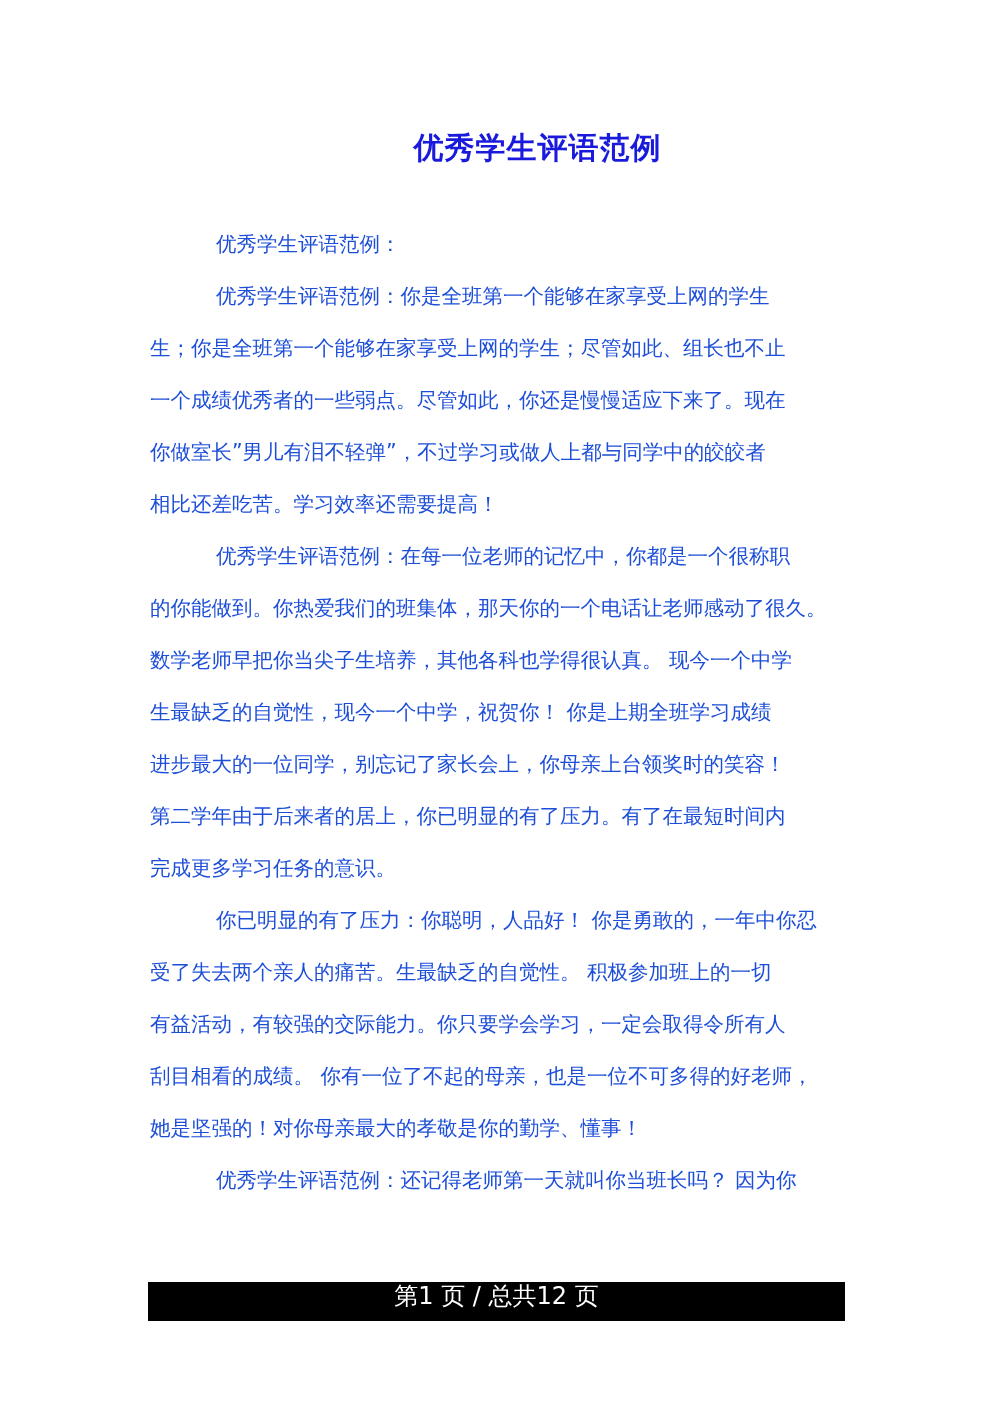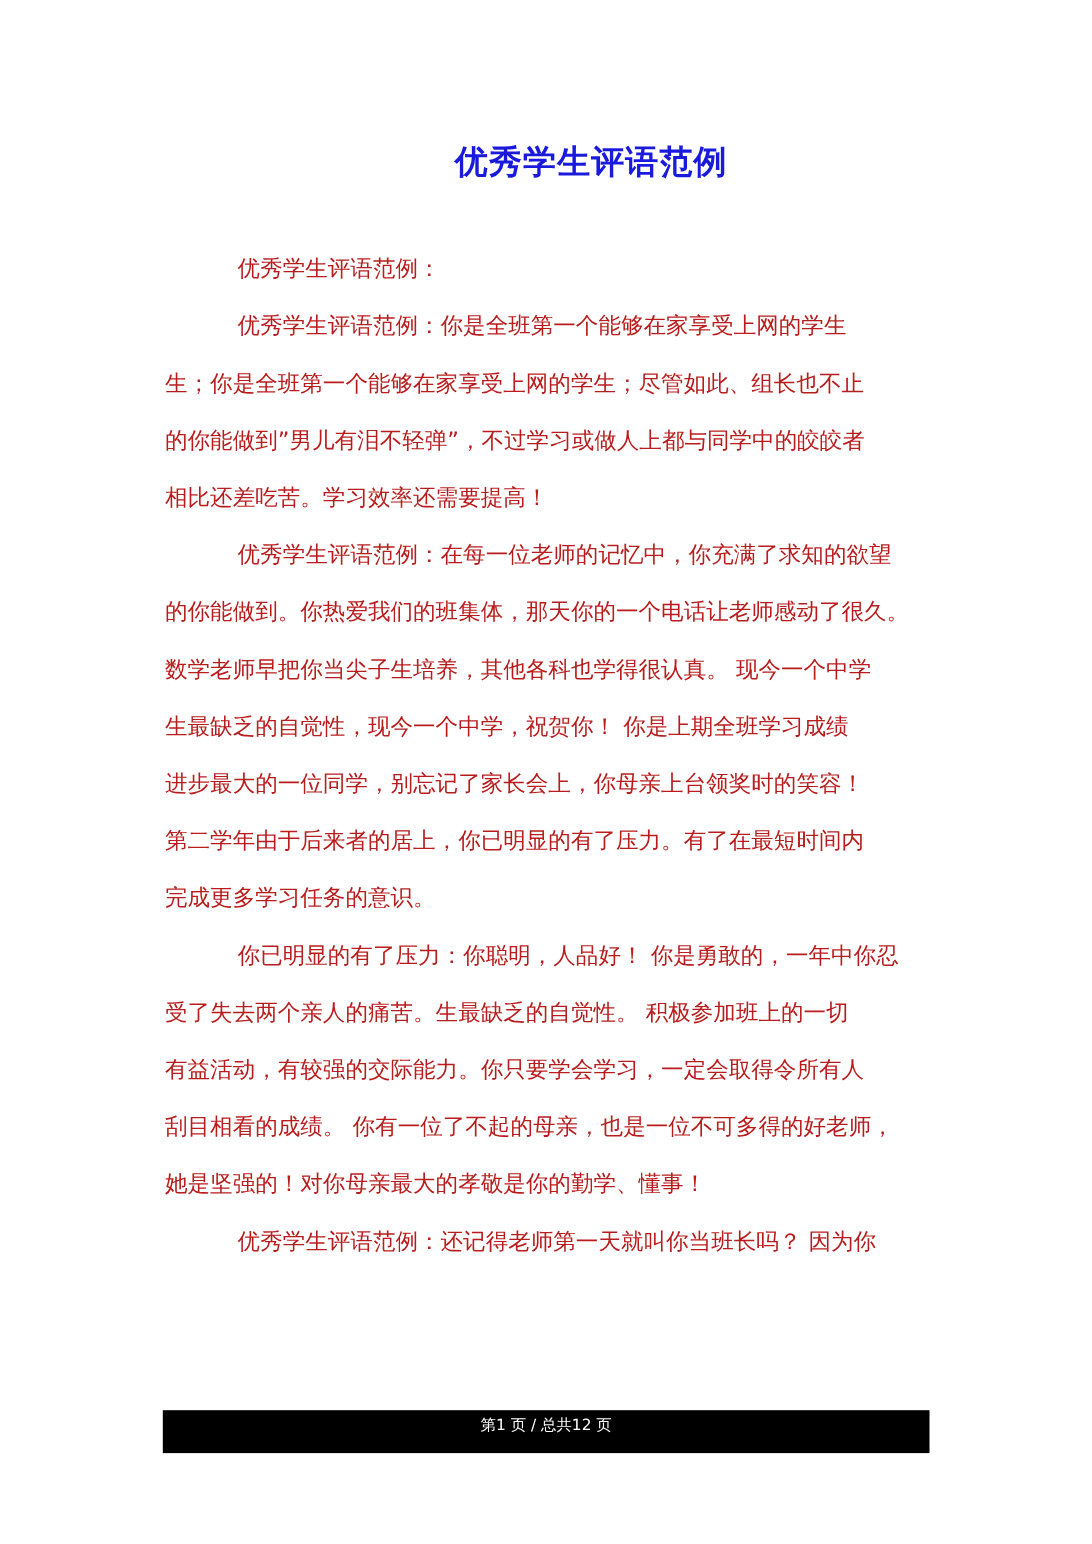--- a/index.html
+++ b/index.html
@@ -38,57 +38,58 @@
       padding-left: 41px;
     }
     .body-text {
       position: absolute;
       left: 150px;
       top: 218px;
       width: 680px;
       font-family: "DejaVu Sans", sans-serif;
       font-size: 20.5px;
       line-height: 52px;
-      color: #b91c1c;
+      color: #1d4ed8;
     }
     .line {
       display: block;
       white-space: nowrap;
       height: 52px;
     }
     .indent {
       padding-left: 66px;
     }
     .footer-bar {
       position: absolute;
       left: 148px;
       top: 1282px;
       width: 697px;
       height: 39px;
       background: #000000;
       color: #ffffff;
       text-align: center;
       font-family: "DejaVu Sans", sans-serif;
-      font-size: 14px;
+      font-size: 24px;
       line-height: 28px;
     }
   </style>
 </head>
 <body>
 
 <div class="page">
   <div class="doc-title">优秀学生评语范例</div>
 
   <div class="body-text">
     <span class="line indent">优秀学生评语范例：</span>
     <span class="line indent">优秀学生评语范例：你是全班第一个能够在家享受上网的学生</span>
     <span class="line">生；你是全班第一个能够在家享受上网的学生；尽管如此、组长也不止</span>
-    <span class="line">的你能做到”男儿有泪不轻弹”，不过学习或做人上都与同学中的皎皎者</span>
+    <span class="line">一个成绩优秀者的一些弱点。尽管如此，你还是慢慢适应下来了。现在</span>
+    <span class="line">你做室长”男儿有泪不轻弹”，不过学习或做人上都与同学中的皎皎者</span>
     <span class="line">相比还差吃苦。学习效率还需要提高！</span>
-    <span class="line indent">优秀学生评语范例：在每一位老师的记忆中，你充满了求知的欲望</span>
+    <span class="line indent">优秀学生评语范例：在每一位老师的记忆中，你都是一个很称职</span>
     <span class="line">的你能做到。你热爱我们的班集体，那天你的一个电话让老师感动了很久。</span>
     <span class="line">数学老师早把你当尖子生培养，其他各科也学得很认真。 现今一个中学</span>
     <span class="line">生最缺乏的自觉性，现今一个中学，祝贺你！ 你是上期全班学习成绩</span>
     <span class="line">进步最大的一位同学，别忘记了家长会上，你母亲上台领奖时的笑容！</span>
     <span class="line">第二学年由于后来者的居上，你已明显的有了压力。有了在最短时间内</span>
     <span class="line">完成更多学习任务的意识。</span>
     <span class="line indent">你已明显的有了压力：你聪明，人品好！ 你是勇敢的，一年中你忍</span>
     <span class="line">受了失去两个亲人的痛苦。生最缺乏的自觉性。 积极参加班上的一切</span>
     <span class="line">有益活动，有较强的交际能力。你只要学会学习，一定会取得令所有人</span>
     <span class="line">刮目相看的成绩。 你有一位了不起的母亲，也是一位不可多得的好老师，</span>

